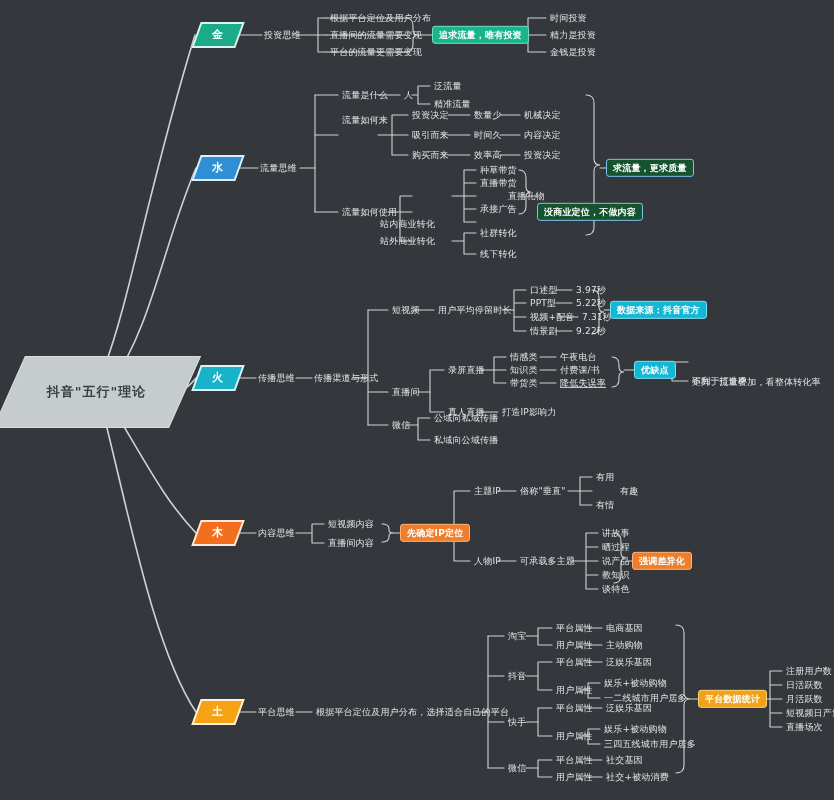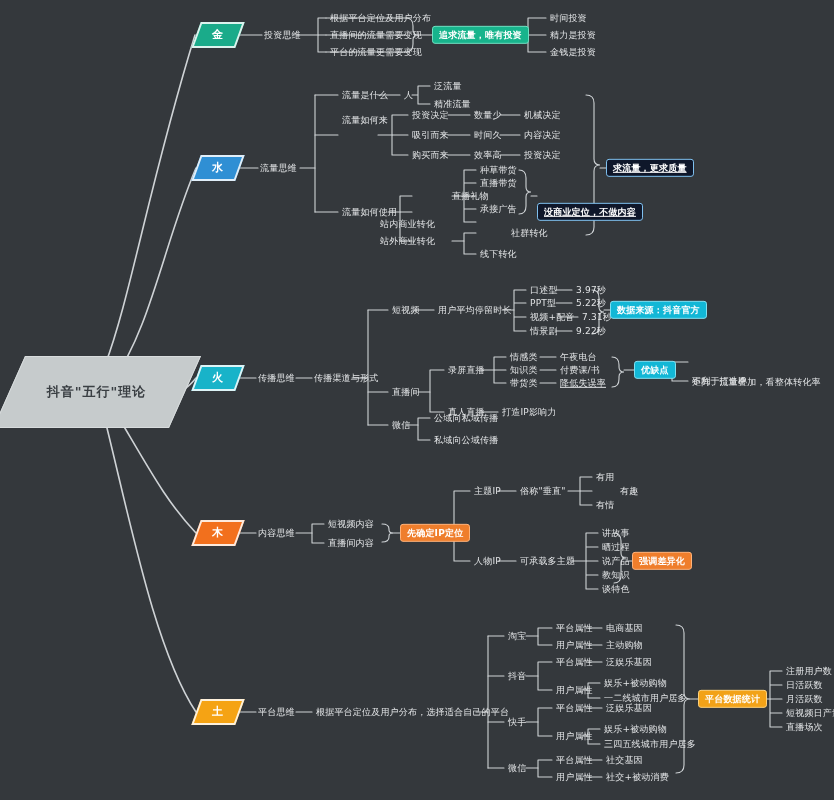--- a/index.html
+++ b/index.html
@@ -47,21 +47,21 @@
   .elem.mu  { background:#f2701d; }
   .elem.tu  { background:#f5a314; }
 
   
   .pill {
     padding:3px 6px; border-radius:3px; font-size:9px; font-weight:bold;
     color:#fff; transform:translateY(-50%);
     border:1px solid rgba(255,255,255,.35);
   }
   .pill.green { background:#18b48c; border-color:#6fe0c2; }
-  .pill.blue  { background:#0f172a; border-color:#7fc0ef;text-decoration:underline; }
+  .pill.blue  { background:#14532d; border-color:#7fc0ef; }
   .pill.cyan  { background:#12b7d6; border-color:#7fe0f2; }
   .pill.orange{ background:#ef7e2c; border-color:#ffb37a; }
   .pill.amber { background:#f2a218; border-color:#ffd27a; }
   .mono-num { font-variant-numeric:tabular-nums; }
 </style>
 </head>
 <body>
 
 <div id="canvas">
 
@@ -216,24 +216,24 @@
   <div class="node plain" style="left:472px; top:135px;">时间久</div>
   <div class="node plain" style="left:472px; top:155px;">效率高</div>
   <div class="node plain" style="left:522px; top:115px;">机械决定</div>
   <div class="node plain" style="left:522px; top:135px;">内容决定</div>
   <div class="node plain" style="left:522px; top:155px;">投资决定</div>
 
   <div class="node plain" style="left:340px; top:212px;">流量如何使用</div>
   <div class="node plain" style="left:378px; top:196px; left:378px;margin-top:28px;">站内商业转化</div>
   <div class="node plain" style="left:478px; top:170px;">种草带货</div>
   <div class="node plain" style="left:478px; top:183px;">直播带货</div>
-  <div class="node plain" style="left:450px; top:196px;">直播礼物</div>
+  <div class="node plain" style="left:506px; top:196px;">直播礼物</div>
   <div class="node plain" style="left:478px; top:209px;">承接广告</div>
   <div class="node plain" style="left:378px; top:241px;">站外商业转化</div>
-  <div class="node plain" style="left:478px; top:233px;margin-left:31px;">社群转化</div>
+  <div class="node plain" style="left:478px; top:233px;">社群转化</div>
   <div class="node plain" style="left:478px; top:254px;">线下转化</div>
 
   <div class="node pill blue" style="left:537px; top:212px;">没商业定位，不做内容</div>
   <div class="node pill blue" style="left:606px; top:168px;">求流量，更求质量</div>
 
   <div class="node elem huo" style="left:218px; top:378px;">
     <span>火</span>
   </div>
   <div class="node plain" style="left:256px; top:378px;">传播思维</div>
   <div class="node plain" style="left:312px; top:378px;">传播渠道与形式</div>

